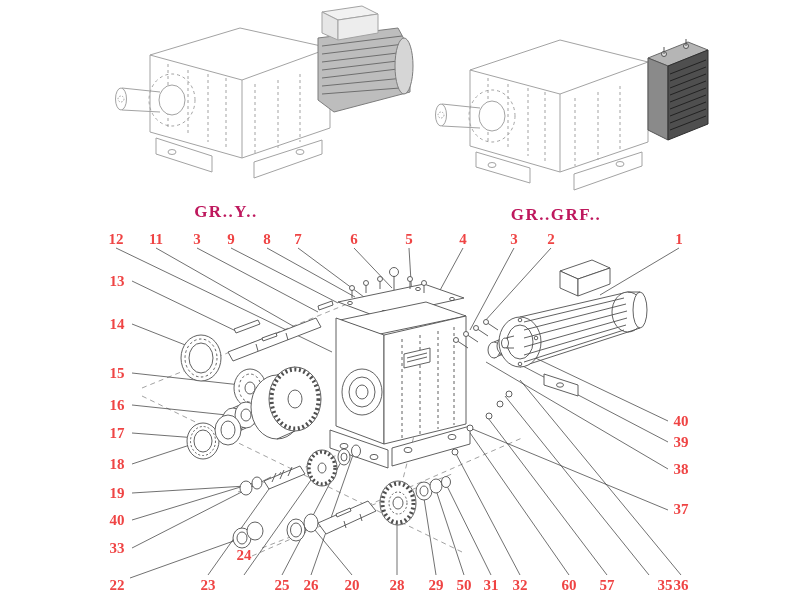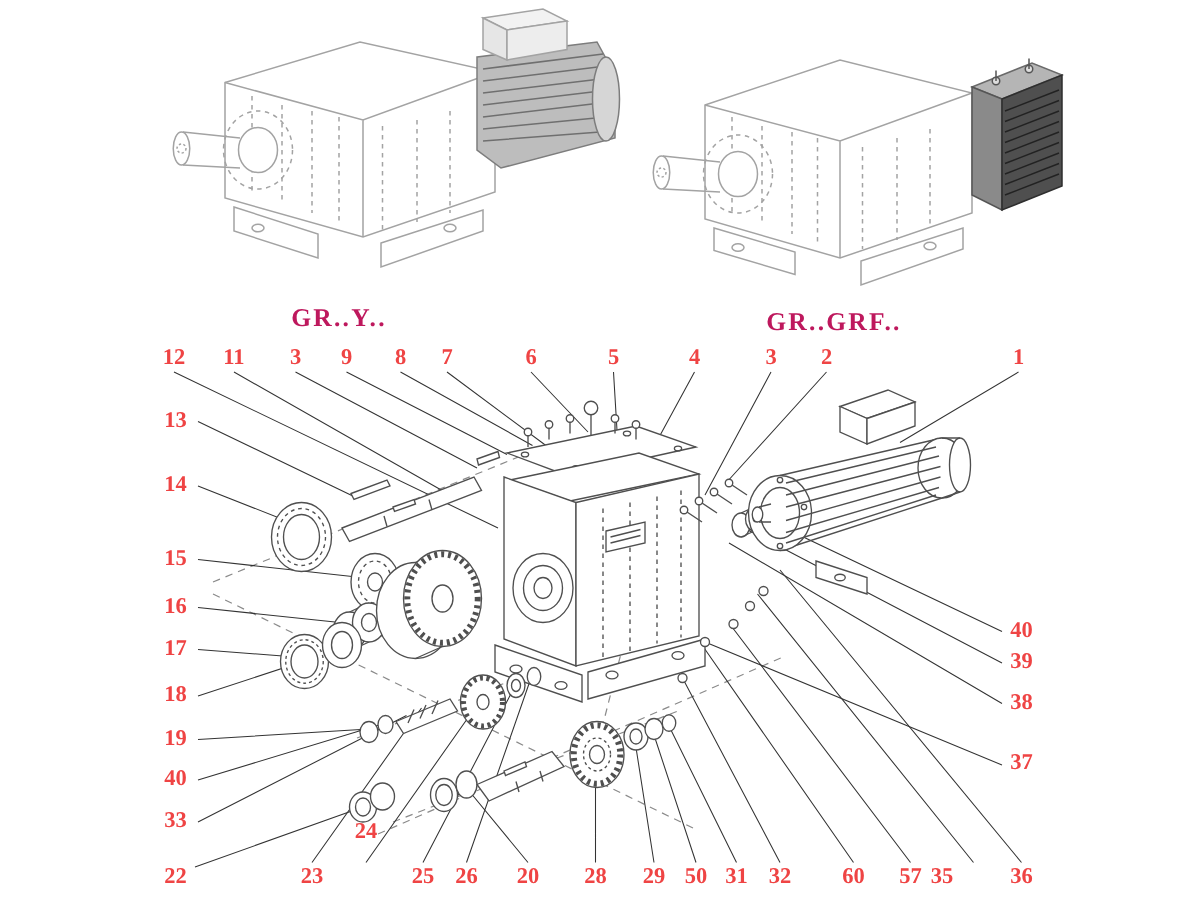--- a/index.html
+++ b/index.html
@@ -296,21 +296,21 @@
 <span class="callout" style="left:282px;top:585px">25</span>
 <span class="callout" style="left:311px;top:585px">26</span>
 <span class="callout" style="left:352px;top:585px">20</span>
 <span class="callout" style="left:397px;top:585px">28</span>
 <span class="callout" style="left:436px;top:585px">29</span>
 <span class="callout" style="left:464px;top:585px">50</span>
 <span class="callout" style="left:491px;top:585px">31</span>
 <span class="callout" style="left:520px;top:585px">32</span>
 <span class="callout" style="left:569px;top:585px">60</span>
 <span class="callout" style="left:607px;top:585px">57</span>
-<span class="callout" style="left:628px;top:585px">35</span>
+<span class="callout" style="left:665px;top:585px">35</span>
 <span class="callout" style="left:681px;top:585px">36</span>
 
 <span class="callout" style="left:681px;top:421px">40</span>
 <span class="callout" style="left:681px;top:442px">39</span>
 <span class="callout" style="left:681px;top:469px">38</span>
 <span class="callout" style="left:681px;top:509px">37</span>
 
 </div>
 
 </body></html>

